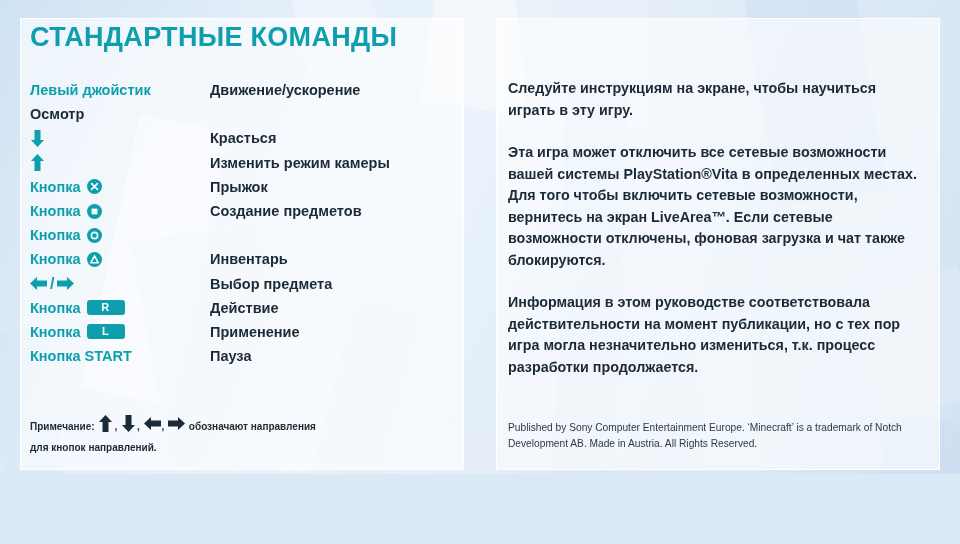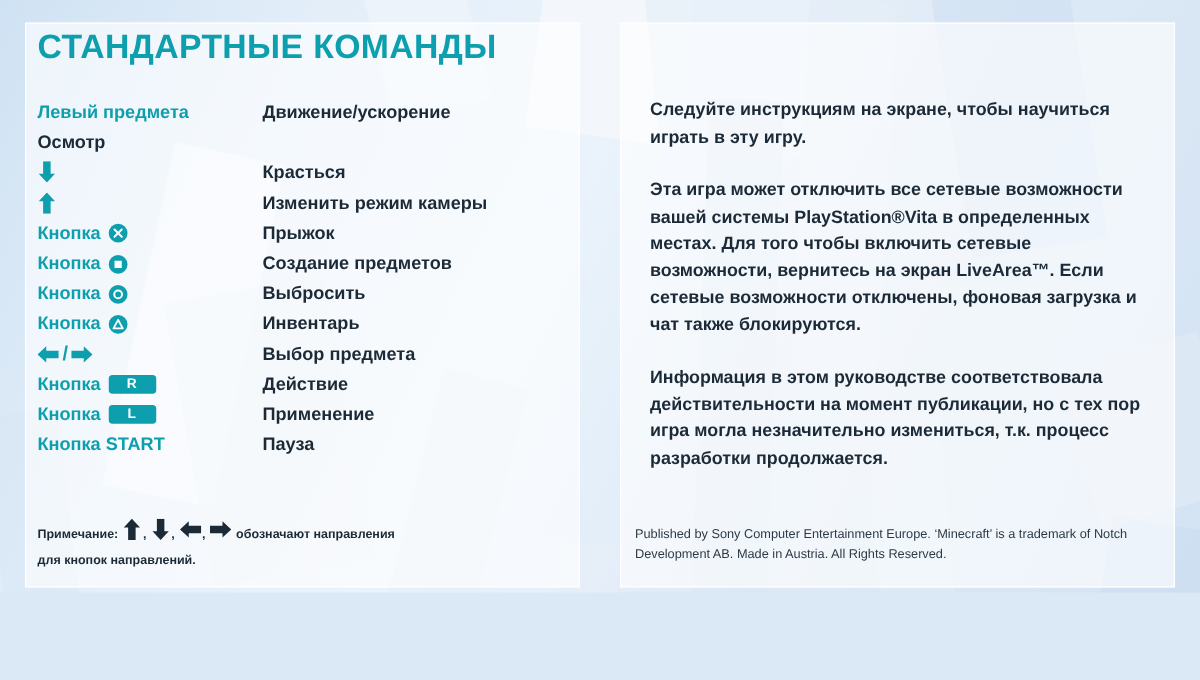--- a/index.html
+++ b/index.html
@@ -75,21 +75,21 @@
 
   
   #note{
     position:absolute;left:30px;top:415px;width:400px;
     color:#1b2a36;font-size:10px;font-weight:bold;line-height:21px;
   }
   #note .arw{vertical-align:-2px;margin:0 1px;}
 
   
   #right-body{position:absolute;left:508px;top:78px;width:418px;}
-  .para{color:#1b2a36;font-size:14.3px;font-weight:bold;line-height:21.5px;margin:0 0 21px 12px;}
+  .para{color:#1b2a36;font-size:14.3px;font-weight:bold;line-height:21.5px;margin:0 0 21px 0;}
   #legal{
     position:absolute;left:508px;top:420px;width:418px;
     color:#2b3a46;font-size:10.2px;font-weight:normal;line-height:15.5px;
   }
 </style>
 </head>
 <body>
 
 <div id="page">
 
@@ -109,21 +109,21 @@
   <div class="deco d14"></div>
 
   <div class="panel" id="left-panel"></div>
   <div class="panel" id="right-panel"></div>
 
   <div id="page-title">СТАНДАРТНЫЕ КОМАНДЫ</div>
 
   <div id="controls">
       <div class="row">
         <div class="btn-cell">
-          <span class="btn-word">Левый предмета</span>
+          <span class="btn-word">Левый джойстик</span>
         </div>
         <div class="act-cell">Движение/ускорение</div>
       </div>
       <div class="row">
         <div class="act-cell">Осмотр</div>
       </div>
       <div class="row">
         <div class="btn-cell">
           <span><svg class="arw" width="15" height="17" viewBox="0 0 15 17">
               <polygon points="7.5,17 14,10 10.5,10 10.5,0 4.5,0 4.5,10 1,10" fill="#0e9fae"></polygon>
@@ -163,21 +163,20 @@
       </div>
       <div class="row">
         <div class="btn-cell">
           <span class="btn-word">Кнопка</span>
           <span class="ps">
             <svg width="15" height="15" viewBox="0 0 15 15">
               <circle cx="7.5" cy="7.5" r="3.1" fill="none" stroke="#fff" stroke-width="1.6"></circle>
             </svg>
           </span>
         </div>
-        <div class="act-cell">Выбросить</div>
       </div>
       <div class="row">
         <div class="btn-cell">
           <span class="btn-word">Кнопка</span>
           <span class="ps">
             <svg width="15" height="15" viewBox="0 0 15 15">
               <path d="M7.5,3.9 L11.2,10.7 L3.8,10.7 Z" fill="none" stroke="#fff" stroke-width="1.5" stroke-linejoin="round"></path>
             </svg>
           </span>
         </div>

